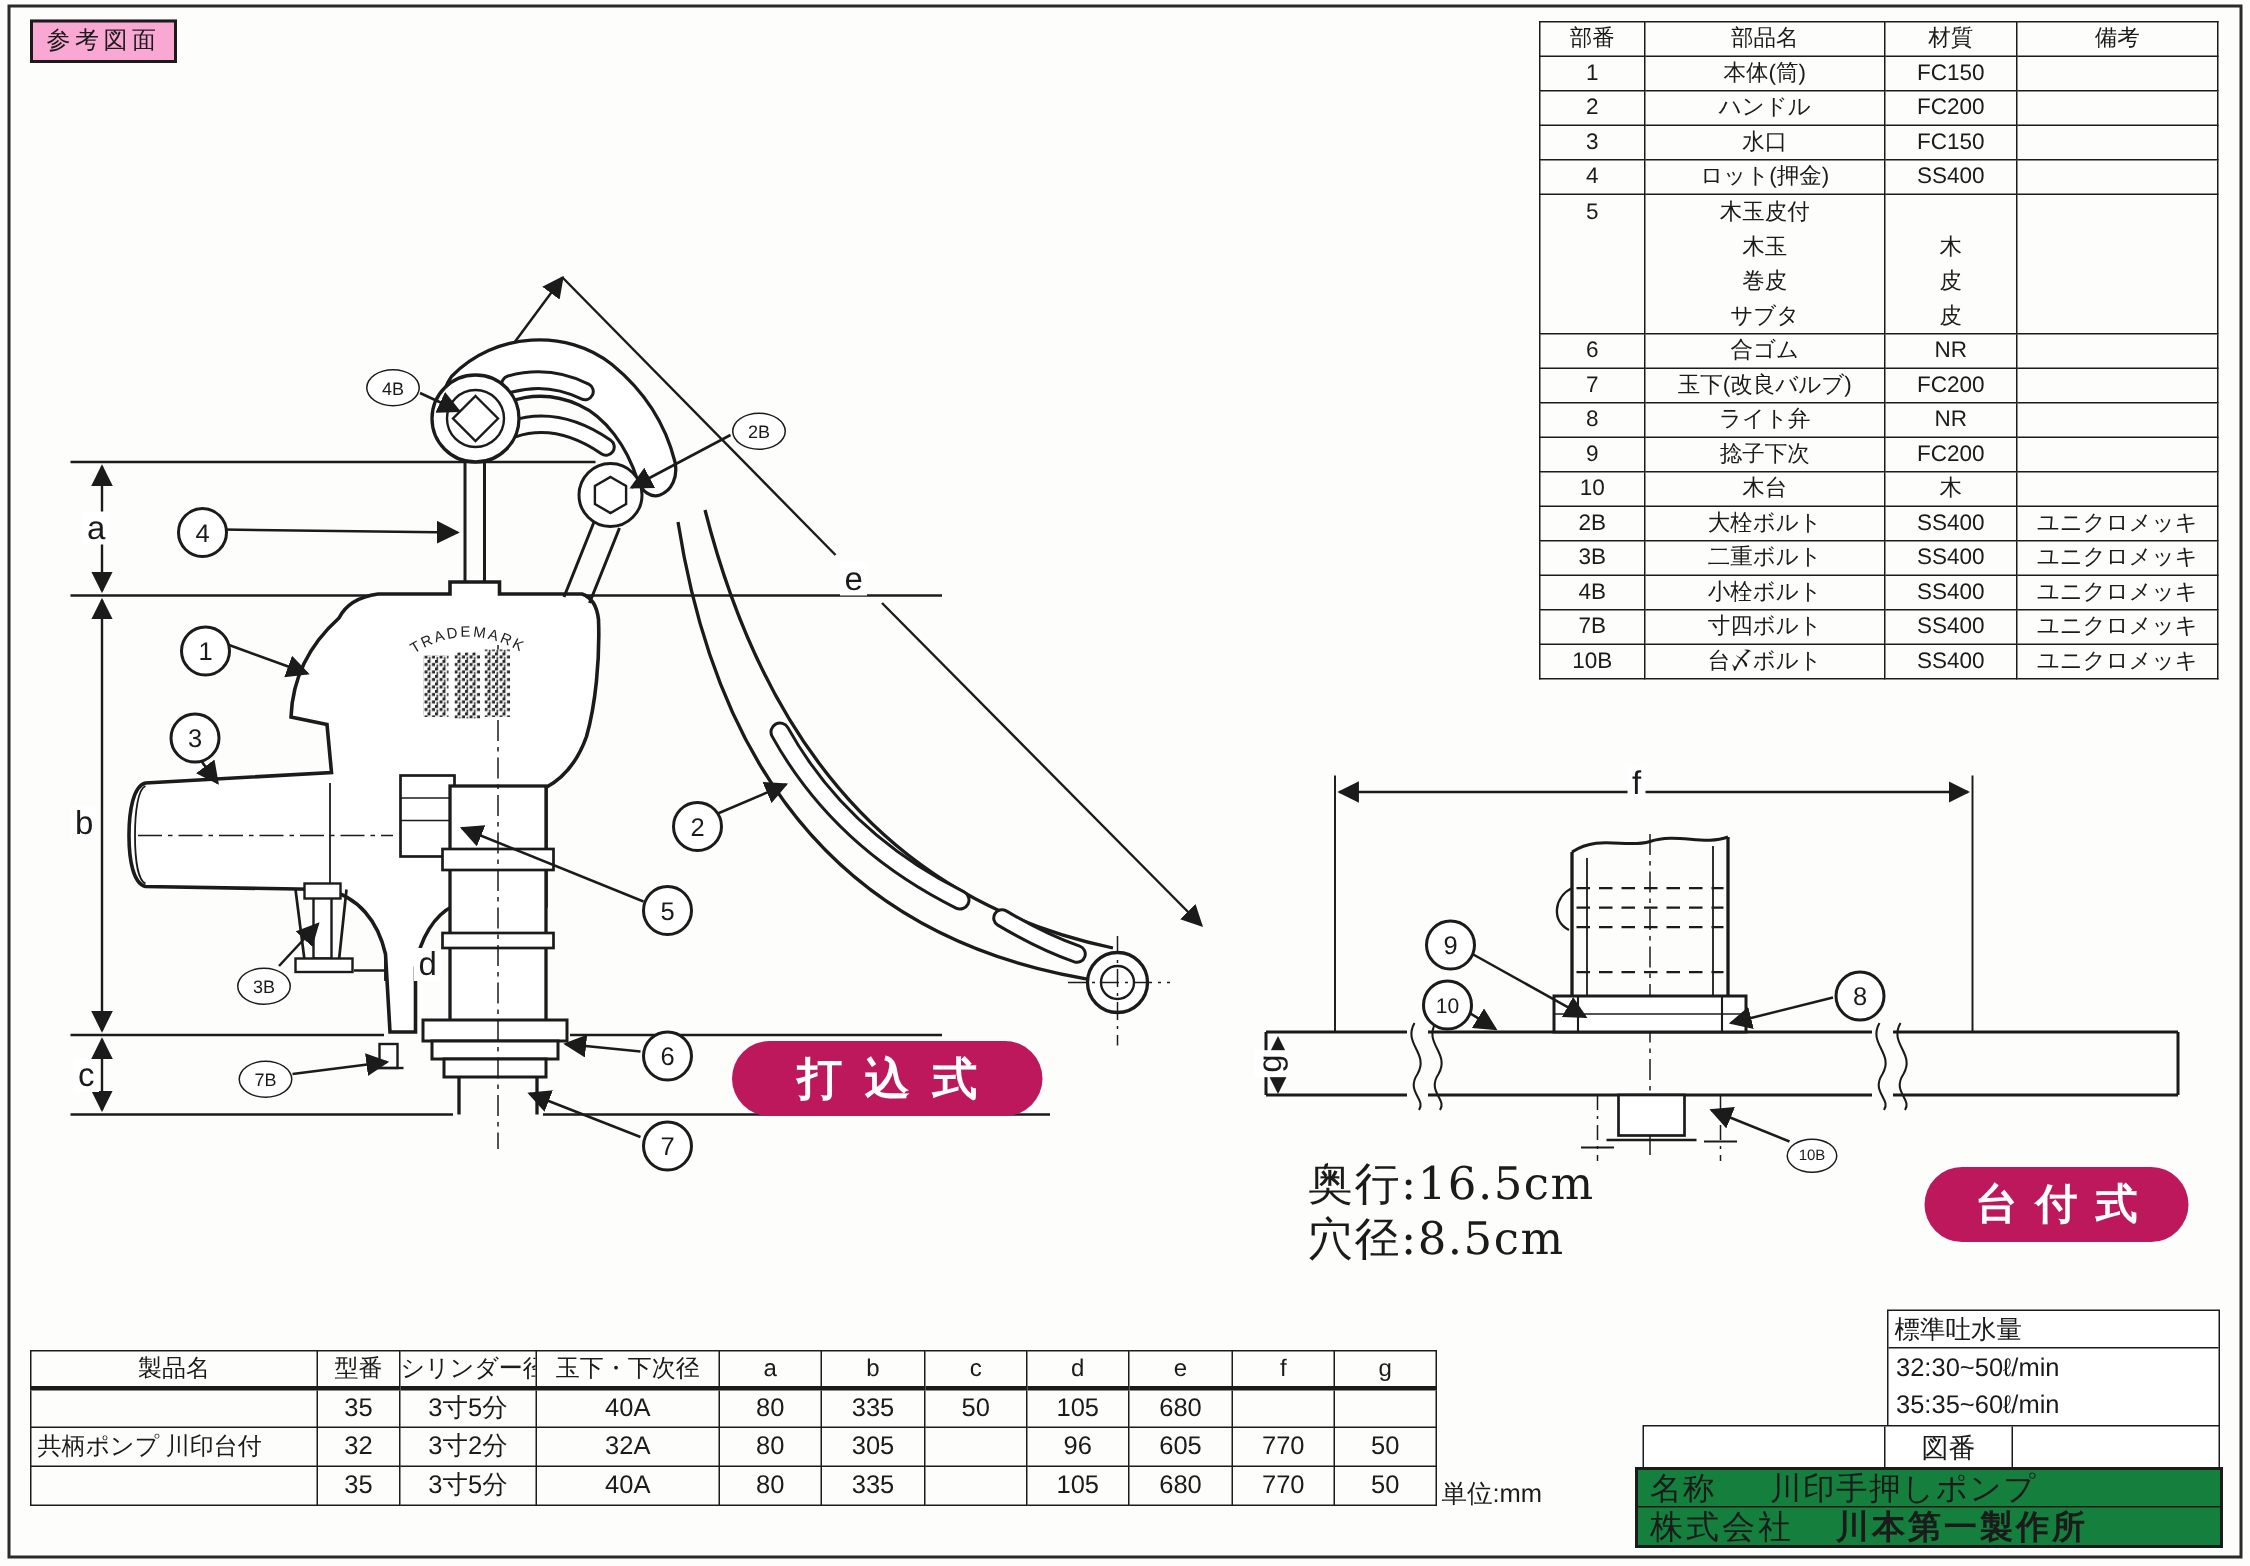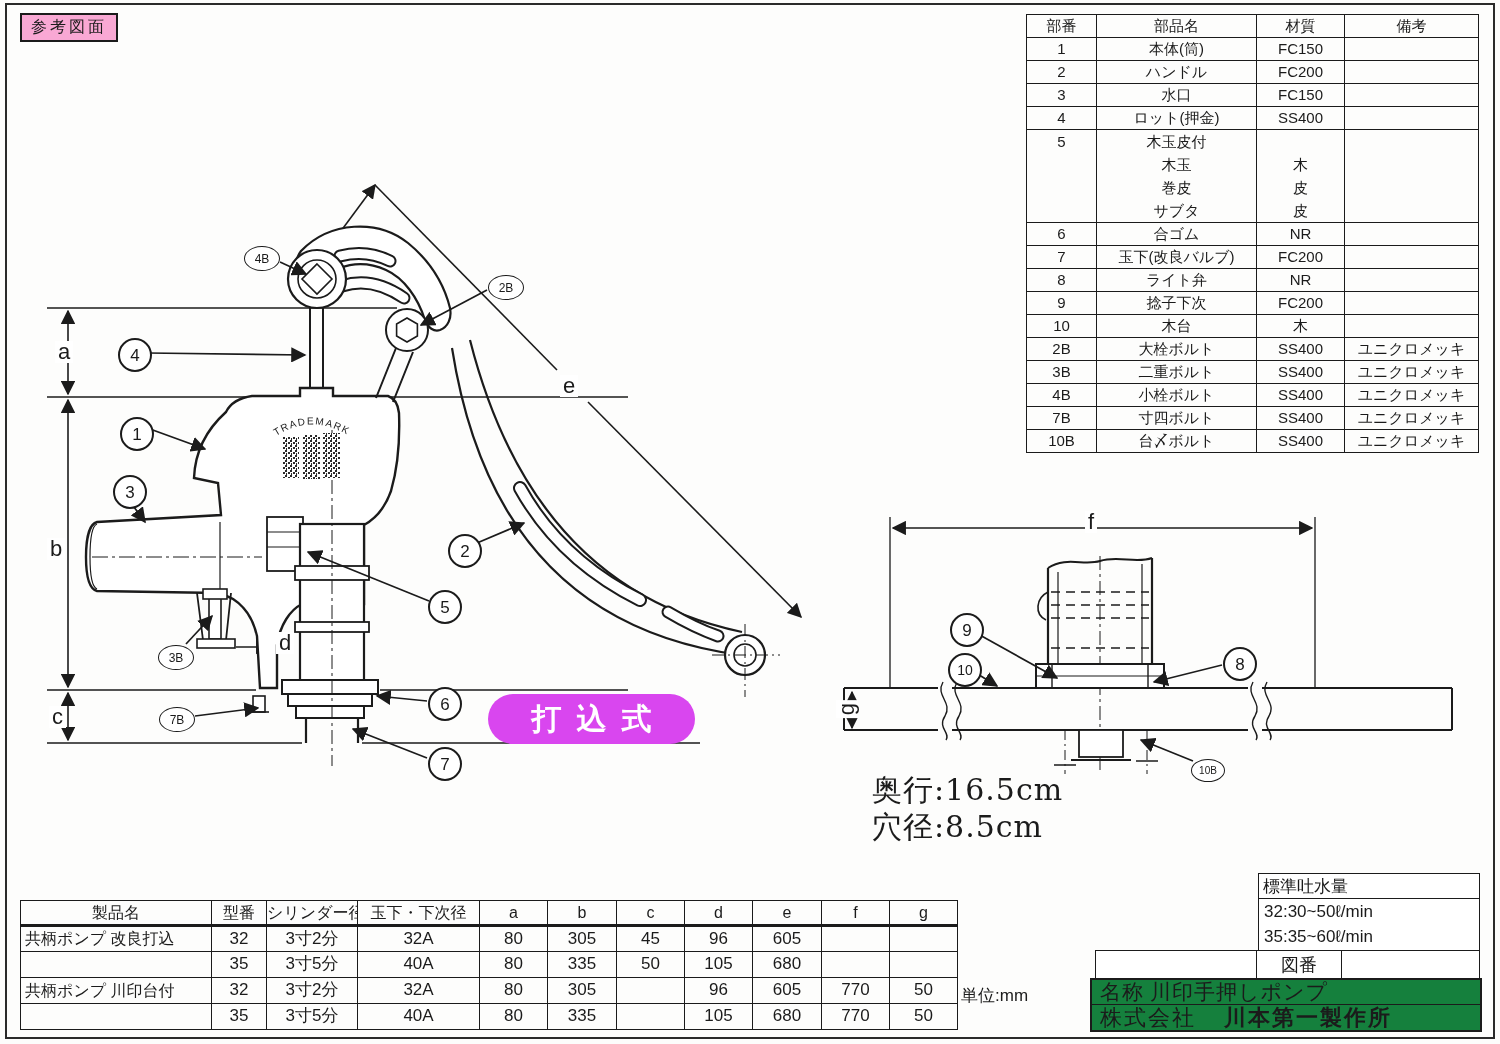--- a/index.html
+++ b/index.html
@@ -29,35 +29,35 @@
   
   .flowbox{left:1258px;top:873px;width:220px;height:77px;border:1.8px solid #1b1b1b;background:#fff;}
   .flowbox .t{height:24px;border-bottom:1.6px solid #1b1b1b;font-size:17px;display:flex;align-items:center;padding-left:4px;}
   .flowbox .l{height:25px;font-size:17px;display:flex;align-items:center;padding-left:5px;}
   .zubanrow{left:1095px;top:950px;width:383px;height:28px;border:1.8px solid #1b1b1b;display:flex;background:#fff;}
   .zubanrow .c1{width:160px;border-right:1.6px solid #1b1b1b;}
   .zubanrow .c2{width:84px;border-right:1.6px solid #1b1b1b;display:flex;align-items:center;justify-content:center;font-size:18px;}
   .zubanrow .c3{flex:1;}
   .nameblock{left:1090px;top:978px;width:388px;border:2px solid #1b1b1b;background:#15803d;}
   .nameblock .r1{height:24px;border-bottom:1.8px solid #1b1b1b;display:flex;align-items:center;padding-left:8px;font-size:21px;letter-spacing:1px;}
-  .nameblock .r1 .v{margin-left:6px;}
+  .nameblock .r1 .v{margin-left:36px;}
   .nameblock .r2{height:25px;display:flex;align-items:center;padding-left:8px;font-size:22px;letter-spacing:2px;}
   .nameblock .r2 .v{margin-left:28px;font-weight:bold;}
   
   .co{width:30px;height:30px;border:2px solid #1b1b1b;border-radius:50%;background:#fff;
       display:flex;align-items:center;justify-content:center;font-size:17px;line-height:1;}
   .co.ten{font-size:14px;}
   .cob{width:34px;height:23px;border:1.6px solid #1b1b1b;border-radius:50%;background:#fff;
       display:flex;align-items:center;justify-content:center;font-size:12px;line-height:1;}
   .cob.tiny{width:32px;height:21px;font-size:10px;}
   
   .dl{font-size:22px;background:#fff;padding:0 3px;line-height:1;}
   .dl.rot{transform:rotate(-90deg);transform-origin:center;}
   
-  .pill{background:#d946ef;color:#fff;border-radius:26px;display:flex;align-items:center;justify-content:center;
+  .pill{background:#be185d;color:#fff;border-radius:26px;display:flex;align-items:center;justify-content:center;
         font-weight:bold;font-family:"Liberation Sans","DejaVu Sans",sans-serif;}
   .pill1{left:488px;top:694px;width:207px;height:50px;font-size:30px;letter-spacing:15px;text-indent:15px;}
   .pill2{left:1283px;top:778px;width:176px;height:50px;font-size:28px;letter-spacing:12px;text-indent:12px;}
   
   .note{font-family:"DejaVu Serif","Liberation Serif",serif;font-size:30px;line-height:1;letter-spacing:1px;}
   .unit{font-size:17px;}
 </style>
 </head>
 <body>
 
@@ -241,20 +241,21 @@
 
   <div class="abs dl" style="left:55px;top:341px">a</div>
   <div class="abs dl" style="left:47px;top:538px">b</div>
   <div class="abs dl" style="left:49px;top:706px">c</div>
   <div class="abs dl" style="left:276px;top:632px">d</div>
   <div class="abs dl" style="left:560px;top:375px">e</div>
   <div class="abs dl" style="left:1085px;top:511px">f</div>
   <div class="abs dl rot" style="left:838px;top:698px">g</div>
 
   <div class="abs pill pill1">打込式</div>
+  <div class="abs pill pill2">台付式</div>
 
   <div class="abs note" style="left:872px;top:775px">奥行:16.5cm</div>
   <div class="abs note" style="left:872px;top:812px">穴径:8.5cm</div>
   <div class="abs unit" style="left:961px;top:984px">単位:mm</div>
 
   <table class="abs parts">
     <colgroup>
         <col style="width:70px">
         <col style="width:160px">
         <col style="width:88px">
@@ -394,33 +395,20 @@
       <th class="sm">玉下・下次径</th>
       <th>a</th>
       <th>b</th>
       <th>c</th>
       <th>d</th>
       <th>e</th>
       <th>f</th>
       <th>g</th>
     </tr>
     <tr>
-      <td class="nm">共柄ポンプ 改良打込</td>
-          <td>32</td>
-          <td>3寸2分</td>
-          <td>32A</td>
-          <td>80</td>
-          <td>305</td>
-          <td>45</td>
-          <td>96</td>
-          <td>605</td>
-          <td></td>
-          <td></td>
-    </tr>
-    <tr>
       <td class="nm"></td>
           <td>35</td>
           <td>3寸5分</td>
           <td>40A</td>
           <td>80</td>
           <td>335</td>
           <td>50</td>
           <td>105</td>
           <td>680</td>
           <td></td>

